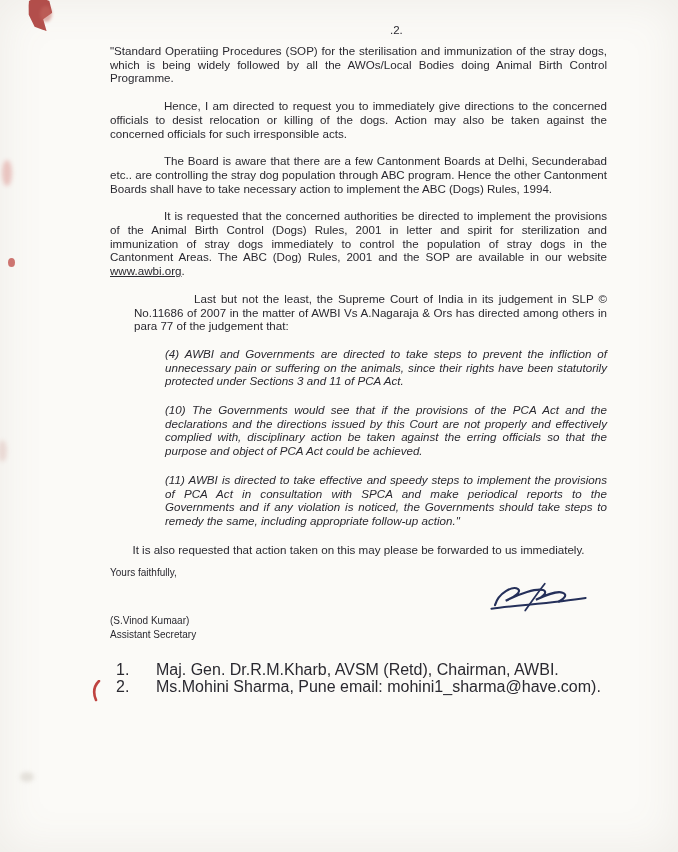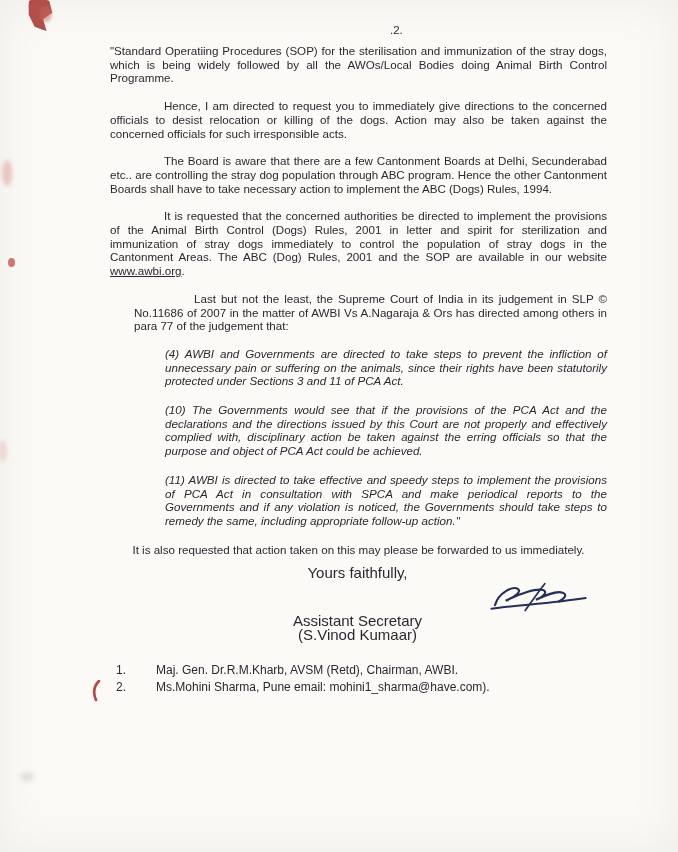--- a/index.html
+++ b/index.html
@@ -28,31 +28,31 @@
   .ind{text-indent:54px;}
   .ind2{text-indent:60px;margin-left:24px;}
   .quote{
     font-style:italic;
     margin-left:55px;
     margin-bottom:15px;
   }
   .link{color:inherit;text-decoration:underline;cursor:pointer;}
   .closing{text-align:center;margin-bottom:10px;}
   .signoff{
-    text-align:center;
-    font-size:15px;line-height:14px;
+    text-align:left;
+    font-size:10px;line-height:14px;
     padding-right:2px;
     margin-bottom:8px;
   }
   .signature{display:block;margin:2px 8px 0 auto;}
   .copyto{
     font-size:11.6px;line-height:14px;margin:10px 0 0 2px;
   }
   .copy-list{margin:20px 0 0 6px;}
-  .copy-item{font-size:12px;line-height:16.5px;}
+  .copy-item{font-size:16px;line-height:16.5px;}
   .copy-item .num{display:inline-block;width:40px;}
   
   .artifact{position:absolute;pointer-events:none;}
   .corner-stain{
     left:27px;top:-3px;width:25px;height:33px;
     background:#a93733;opacity:.88;transform:rotate(8deg);
     clip-path:polygon(30% 0,82% 8%,100% 42%,68% 66%,88% 100%,38% 92%,8% 58%,0 18%);
   }
   .corner-stain2{
     left:40px;top:6px;width:12px;height:16px;
@@ -99,22 +99,22 @@
 
     <p class="para closing">It is also requested that action taken on this may please be forwarded to us immediately.</p>
 
     <div class="signoff">
       <div>Yours faithfully,</div>
       <svg class="signature" width="108" height="32" viewBox="0 0 120 36">
         <path d="M6,26 C10,12 26,4 32,8 C36,11 28,17 18,21 C34,13 52,7 60,9 C66,11 60,17 52,20 C62,15 76,10 82,12 C88,14 84,19 78,22" fill="none" stroke="#25305a" stroke-width="2.4" stroke-linecap="round"></path>
         <path d="M2,30 C30,26 70,24 108,18" fill="none" stroke="#25305a" stroke-width="2.2" stroke-linecap="round"></path>
         <path d="M62,2 C54,12 46,24 40,32" fill="none" stroke="#25305a" stroke-width="2" stroke-linecap="round"></path>
       </svg>
+      <div>(S.Vinod Kumaar)</div>
       <div>Assistant Secretary</div>
-      <div>(S.Vinod Kumaar)</div>
     </div>
 
 
     <div class="copy-list">
       <div class="copy-item">
         <span class="num">1.</span><span>Maj. Gen. Dr.R.M.Kharb, AVSM (Retd), Chairman, AWBI.</span>
       </div>
       <div class="copy-item">
         <span class="num">2.</span><span>Ms.Mohini Sharma, Pune email: mohini1_sharma@have.com).</span>
       </div>

